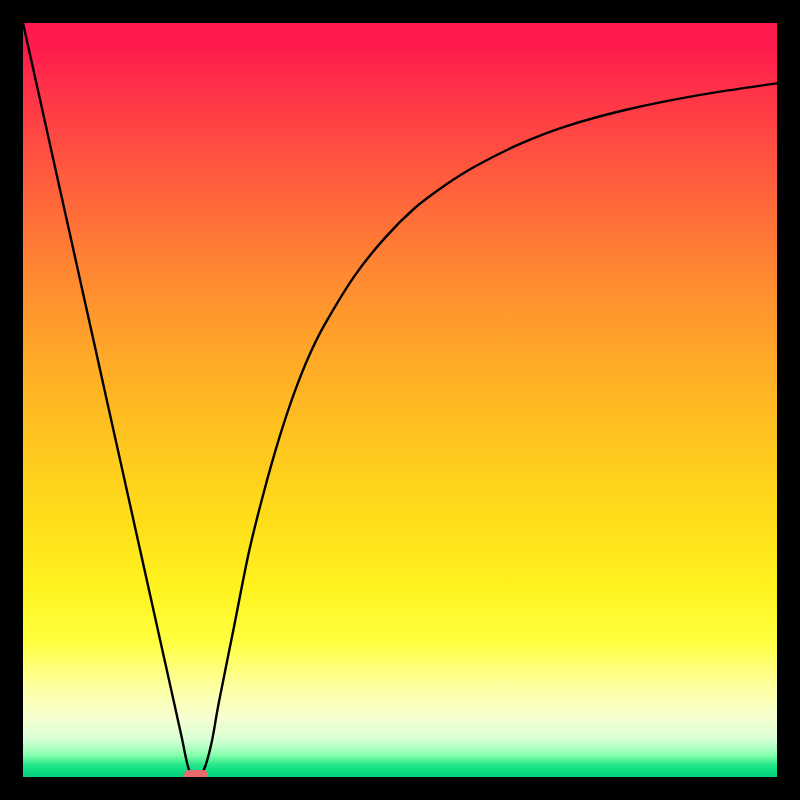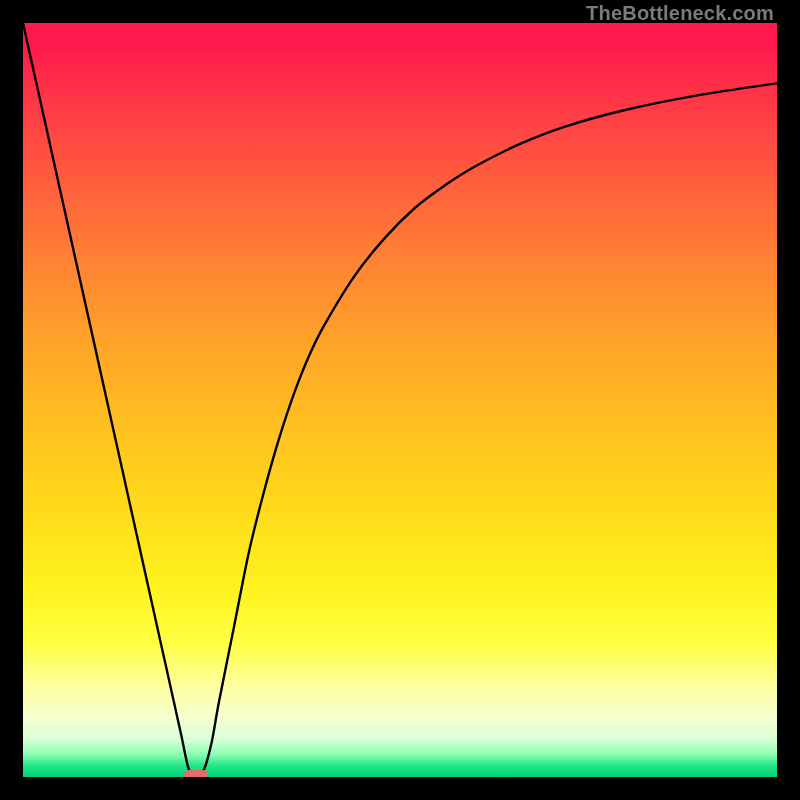--- a/index.html
+++ b/index.html
@@ -69,14 +69,13 @@
 <body>
 
 <div class="frame">
   <div class="plot-area">
     <div class="gradient-bg"></div>
     <svg class="curve" viewBox="0 0 754 754" preserveAspectRatio="none">
       <path id="curve-path" d="M 0.00 0.00 C 2.51 11.31, 10.05 45.24, 15.08 67.86 C 20.11 90.48, 25.13 113.10, 30.16 135.72 C 35.19 158.34, 40.21 180.96, 45.24 203.58 C 50.27 226.20, 55.29 248.82, 60.32 271.44 C 65.35 294.06, 70.37 316.68, 75.40 339.30 C 80.43 361.92, 85.45 384.54, 90.48 407.16 C 95.51 429.78, 100.53 452.40, 105.56 475.02 C 110.59 497.64, 115.61 520.26, 120.64 542.88 C 125.67 565.50, 130.69 588.12, 135.72 610.74 C 140.75 633.36, 147.03 661.63, 150.80 678.60 C 154.57 695.57, 155.83 701.22, 158.34 712.53 C 160.85 723.84, 163.37 739.80, 165.88 746.46 C 168.39 753.12, 170.91 752.49, 173.42 752.49 C 175.93 752.49, 178.45 751.86, 180.96 746.46 C 183.47 741.06, 185.99 731.38, 188.50 720.07 C 191.01 708.76, 192.27 698.08, 196.04 678.60 C 199.81 659.12, 206.09 628.33, 211.12 603.20 C 216.15 578.07, 221.17 550.42, 226.20 527.80 C 231.23 505.18, 236.25 486.33, 241.28 467.48 C 246.31 448.63, 251.33 431.04, 256.36 414.70 C 261.39 398.36, 266.41 383.28, 271.44 369.46 C 276.47 355.64, 281.49 343.07, 286.52 331.76 C 291.55 320.45, 294.06 314.80, 301.60 301.60 C 309.14 288.41, 321.71 267.04, 331.76 252.59 C 341.81 238.14, 351.87 226.20, 361.92 214.89 C 371.97 203.58, 382.03 193.53, 392.08 184.73 C 402.13 175.93, 412.19 169.02, 422.24 162.11 C 432.29 155.20, 439.83 150.17, 452.40 143.26 C 464.97 136.35, 482.56 127.30, 497.64 120.64 C 512.72 113.98, 525.29 108.95, 542.88 103.30 C 560.47 97.64, 580.58 91.99, 603.20 86.71 C 625.82 81.43, 653.47 76.03, 678.60 71.63 C 703.73 67.23, 741.43 62.20, 754.00 60.32" fill="none" stroke="#000000" stroke-width="2.4" stroke-linecap="round" stroke-linejoin="round"></path>
     </svg>
     <div id="min-marker" class="marker" style="left: 173.42px; top: 752.492px; background: rgb(232, 107, 107);"></div>
   </div>
-  <div class="watermark">TheBottleneck.com</div>
 </div>
 
 </body></html>

